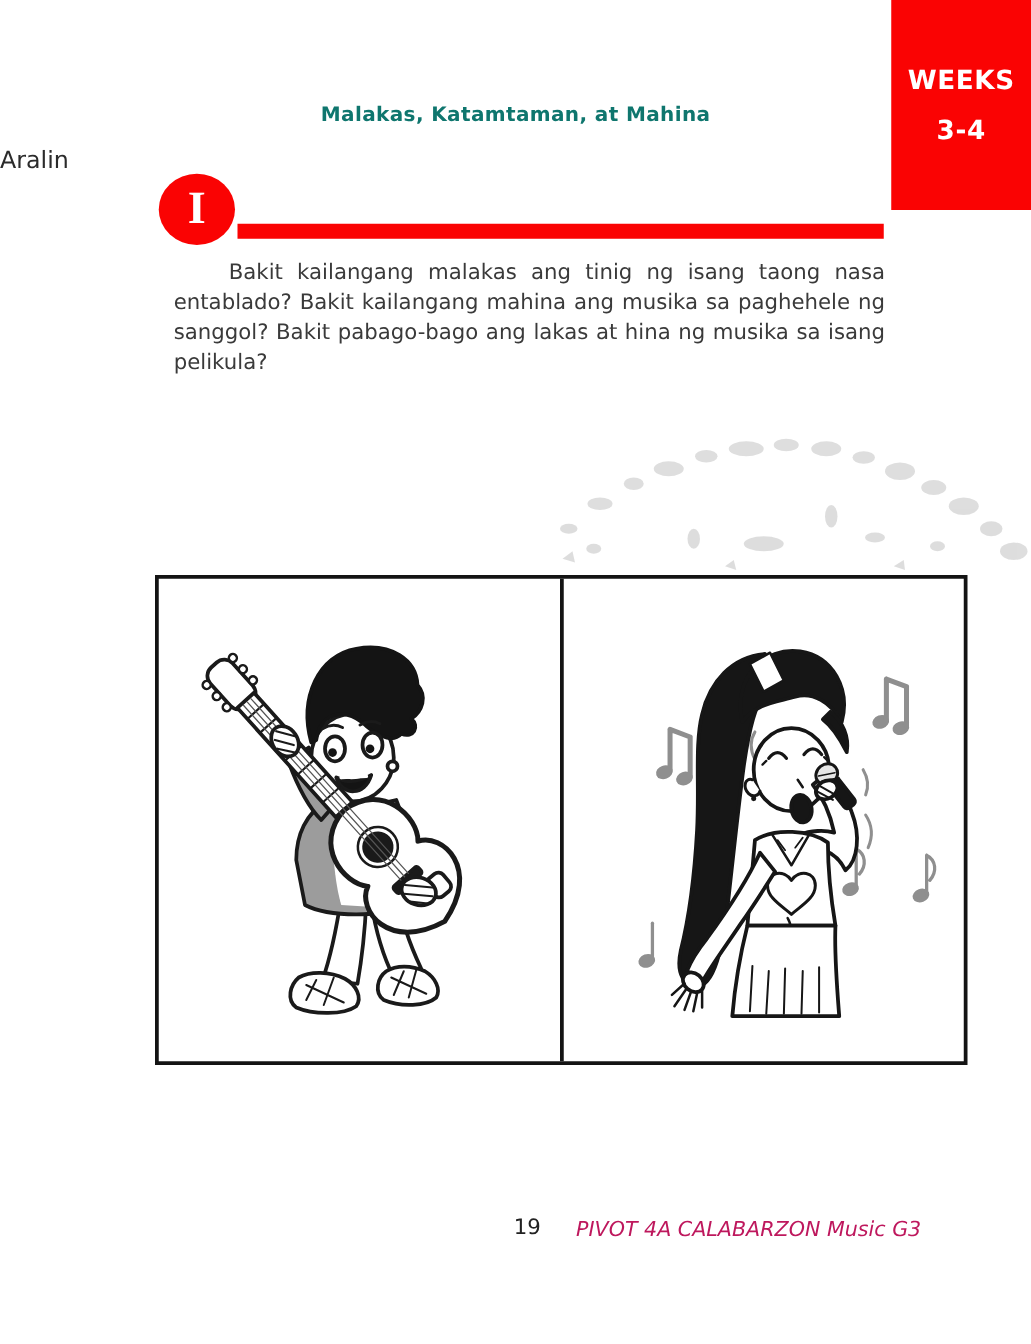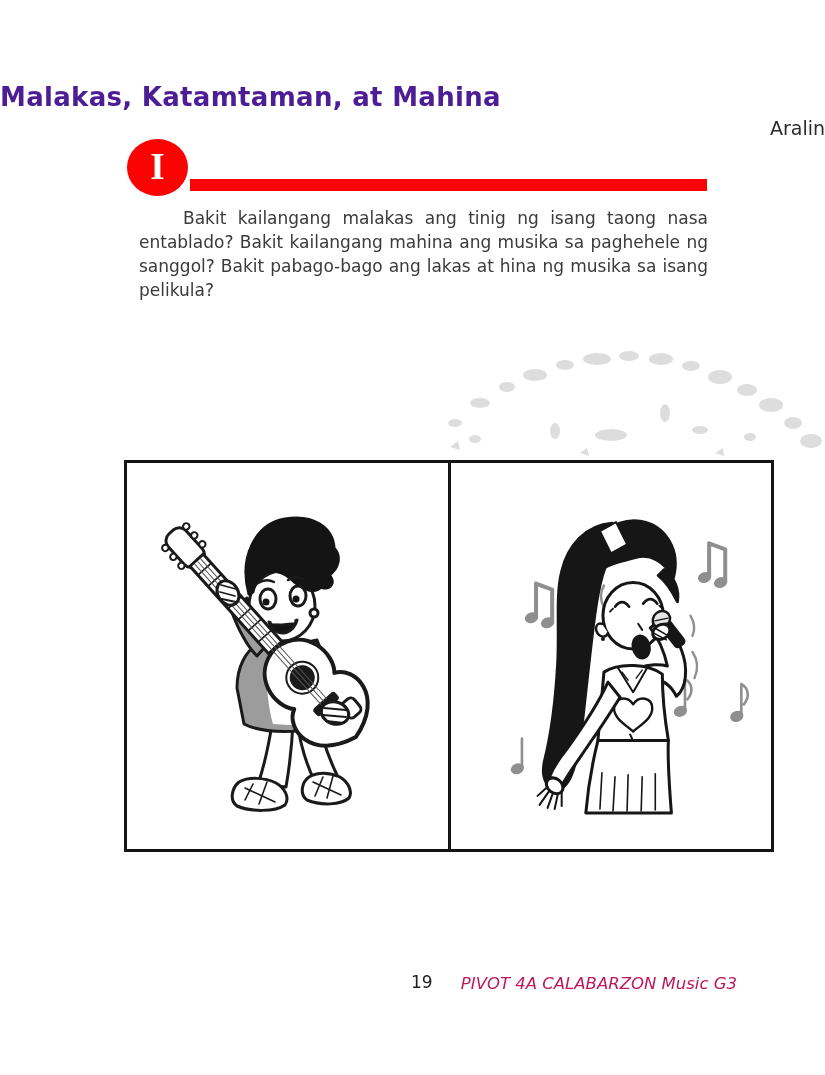--- a/index.html
+++ b/index.html
@@ -5,23 +5,23 @@
   html,body{margin:0;padding:0;background:#fff;}
   #page{position:relative;width:825px;height:1075px;background:#fff;overflow:hidden;
         font-family:"DejaVu Sans","Liberation Sans",sans-serif;color:#3a3a3a;}
 
   
   .weeks-badge{position:absolute;left:713px;top:0;width:112px;height:168px;background:#fa0303;
     color:#fff;display:flex;flex-direction:column;align-items:center;justify-content:center;gap:16px;
     font-weight:bold;font-size:21px;letter-spacing:.5px;}
 
   
-  .title{position:absolute;top:82px;left:0;width:825px;text-align:left;margin:0;
-    font-size:26px;font-weight:bold;color:#4c1d95;letter-spacing:.3px;}
-  .subtitle{position:absolute;top:117px;left:0;width:825px;text-align:right;font-size:19px;color:#2b2b2b;}
+  .title{position:absolute;top:82px;left:0;width:825px;text-align:center;margin:0;
+    font-size:16px;font-weight:bold;color:#0f766e;letter-spacing:.3px;}
+  .subtitle{position:absolute;top:117px;left:0;width:825px;text-align:left;font-size:19px;color:#2b2b2b;}
 
   
   .marker-circle{position:absolute;left:127px;top:139px;width:61px;height:57px;border-radius:50%;
     background:#fa0303;color:#fff;display:flex;align-items:center;justify-content:center;
     font-family:"Liberation Serif","DejaVu Serif",serif;font-weight:bold;font-size:37px;padding-bottom:3px;box-sizing:border-box;}
   .rule{position:absolute;left:190px;top:179px;width:517px;height:12px;background:#fa0303;}
 
   
   .intro{position:absolute;left:127px;top:206px;width:581px;text-align:justify;
     font-size:17px;line-height:24px;z-index:2;}
@@ -40,20 +40,24 @@
 
   
   .footer-num{position:absolute;left:398px;top:972px;font-size:17px;color:#222;margin-left:13px;}
   .footer-module{position:absolute;right:88px;top:974px;font-size:16.5px;font-style:italic;color:#be185d;}
 </style>
 </head>
 <body>
 
 <div id="page">
 
+  <div class="weeks-badge">
+    <span>WEEKS</span>
+    <span>3-4</span>
+  </div>
 
   <h1 class="title">Malakas, Katamtaman, at Mahina</h1>
   <div class="subtitle">Aralin</div>
 
   <div class="marker-circle">
     <span>I</span>
   </div>
   <div class="rule"></div>
 
   <svg class="watermark" viewBox="0 0 410 130">

